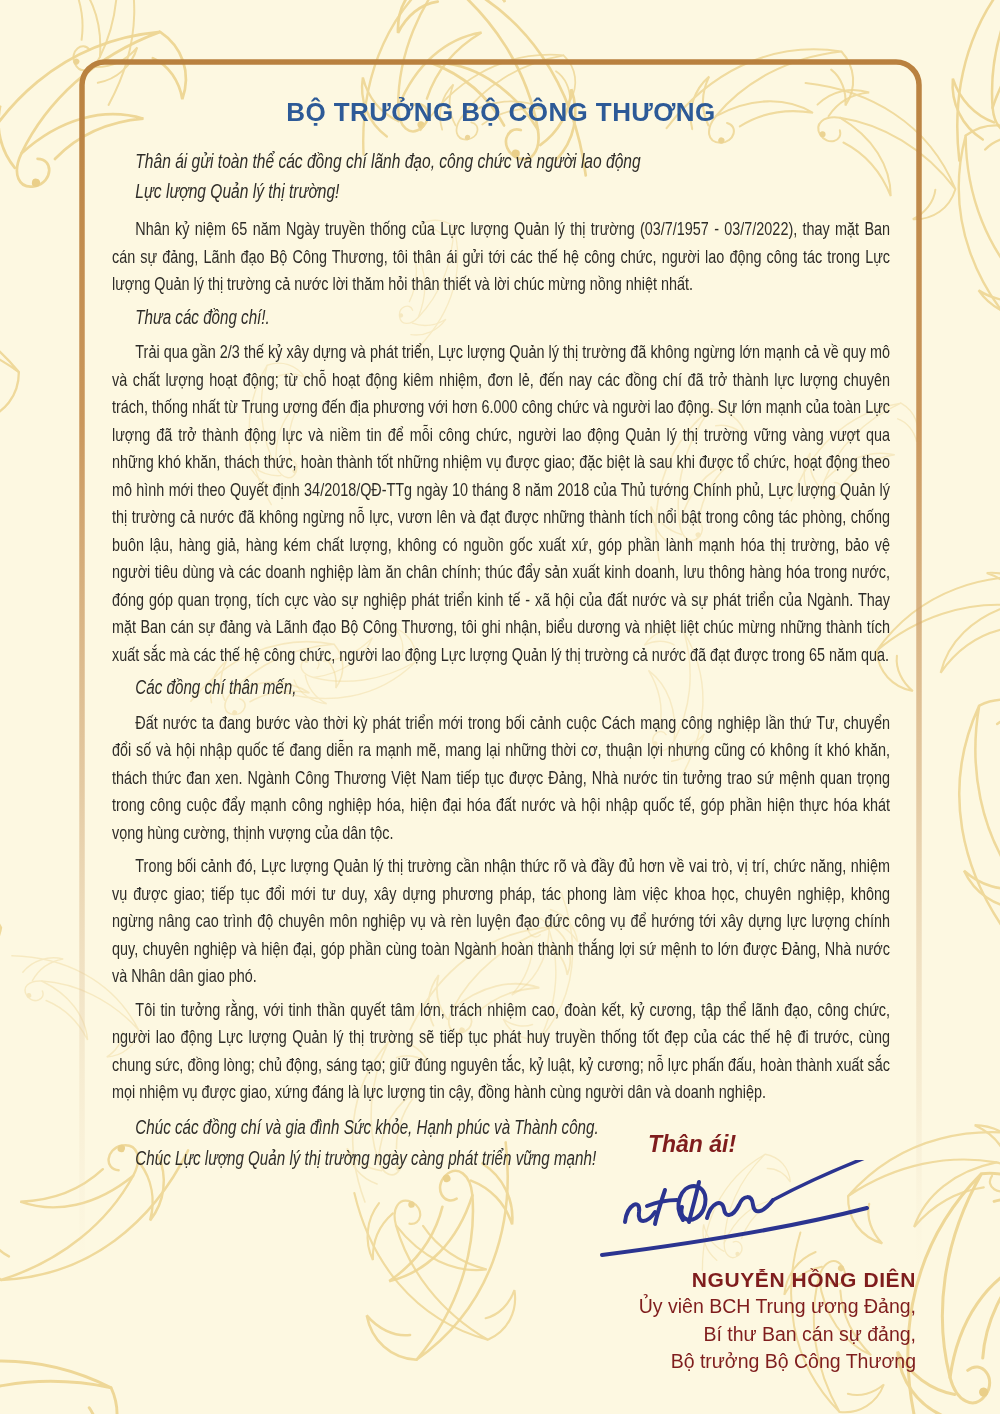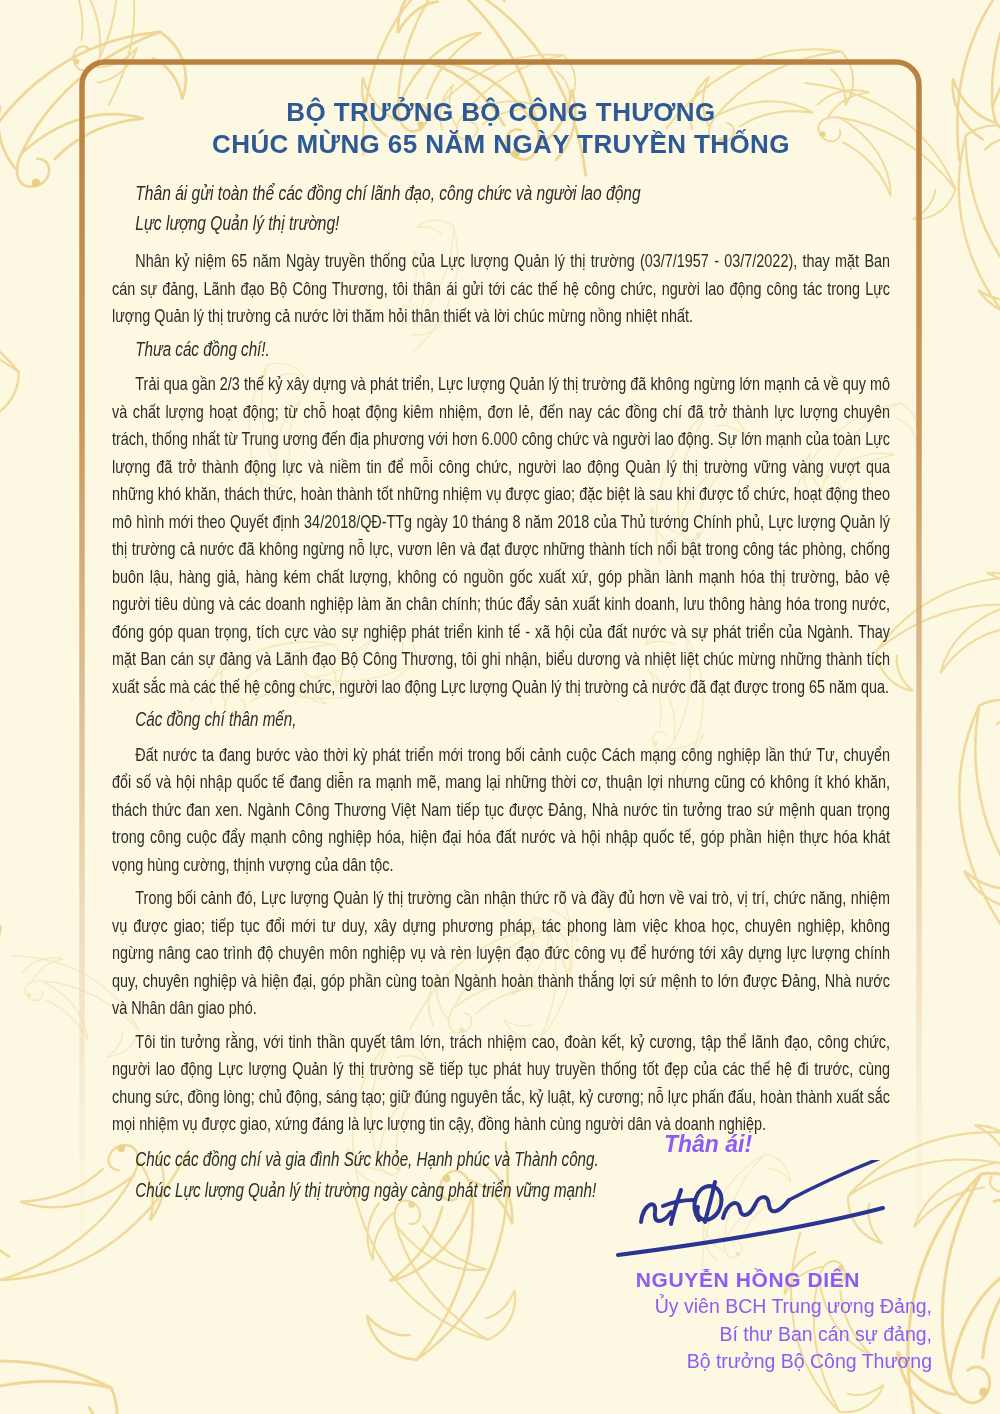--- a/index.html
+++ b/index.html
@@ -25,29 +25,29 @@
   .para{
     margin:0 0 6px 0;text-align:justify;text-indent:30px;
   }
   .address{
     font-style:italic;font-size:19.5px;text-indent:30px;margin:4px 0 7px 0;
   }
   .wish{
     font-style:italic;font-size:19.5px;text-indent:30px;line-height:31px;
   }
   .sign-block{
-    position:absolute;left:564px;top:1130px;width:368px;text-align:center;color:#8b5cf6;
+    position:absolute;left:548px;top:1130px;width:368px;text-align:center;color:#7f1d1d;
   }
   .closing{
     font-weight:bold;font-style:italic;font-size:23px;line-height:28px;
     padding-right:80px;
   }
   .signature-svg{display:block;margin:2px auto 2px auto;}
   .signer-name{
-    font-weight:bold;font-size:21px;letter-spacing:.6px;line-height:27px;margin-top:2px;
+    font-weight:bold;font-size:21px;letter-spacing:.6px;line-height:27px;margin-top:2px;text-align:right;
   }
   .signer-title{font-size:19.5px;line-height:27.5px;text-align:right;}
 </style>
 </head>
 <body>
 
 <div class="page">
 
   <svg class="bg-orn" width="1000" height="1414" viewBox="0 0 1000 1414" aria-hidden="true">
     <defs>
@@ -109,21 +109,20 @@
         <stop offset="1" stop-color="#efe0c4" stop-opacity="0"></stop>
       </linearGradient>
     </defs>
     <path d="M 82 1265 L 82 85 A 23 23 0 0 1 105 62 L 896 62 A 23 23 0 0 1 919 85 L 919 1265" fill="none" stroke="url(#frameGrad)" stroke-width="5.5"></path>
   </svg>
 
   <div class="content">
 
     <div class="title">
       <div>BỘ TRƯỞNG BỘ CÔNG THƯƠNG</div>
-      <div>CHÚC MỪNG 65 NĂM NGÀY TRUYỀN THỐNG</div>
     </div>
 
     <div class="condensed">
       <div class="salutation">
         <div>Thân ái gửi toàn thể các đồng chí lãnh đạo, công chức và người lao động</div>
         <div>Lực lượng Quản lý thị trường!</div>
       </div>
 
       <p class="para">Nhân kỷ niệm 65 năm Ngày truyền thống của Lực lượng Quản lý thị trường (03/7/1957 - 03/7/2022), thay mặt Ban cán sự đảng, Lãnh đạo Bộ Công Thương, tôi thân ái gửi tới các thế hệ công chức, người lao động công tác trong Lực lượng Quản lý thị trường cả nước lời thăm hỏi thân thiết và lời chúc mừng nồng nhiệt nhất.</p>
 

